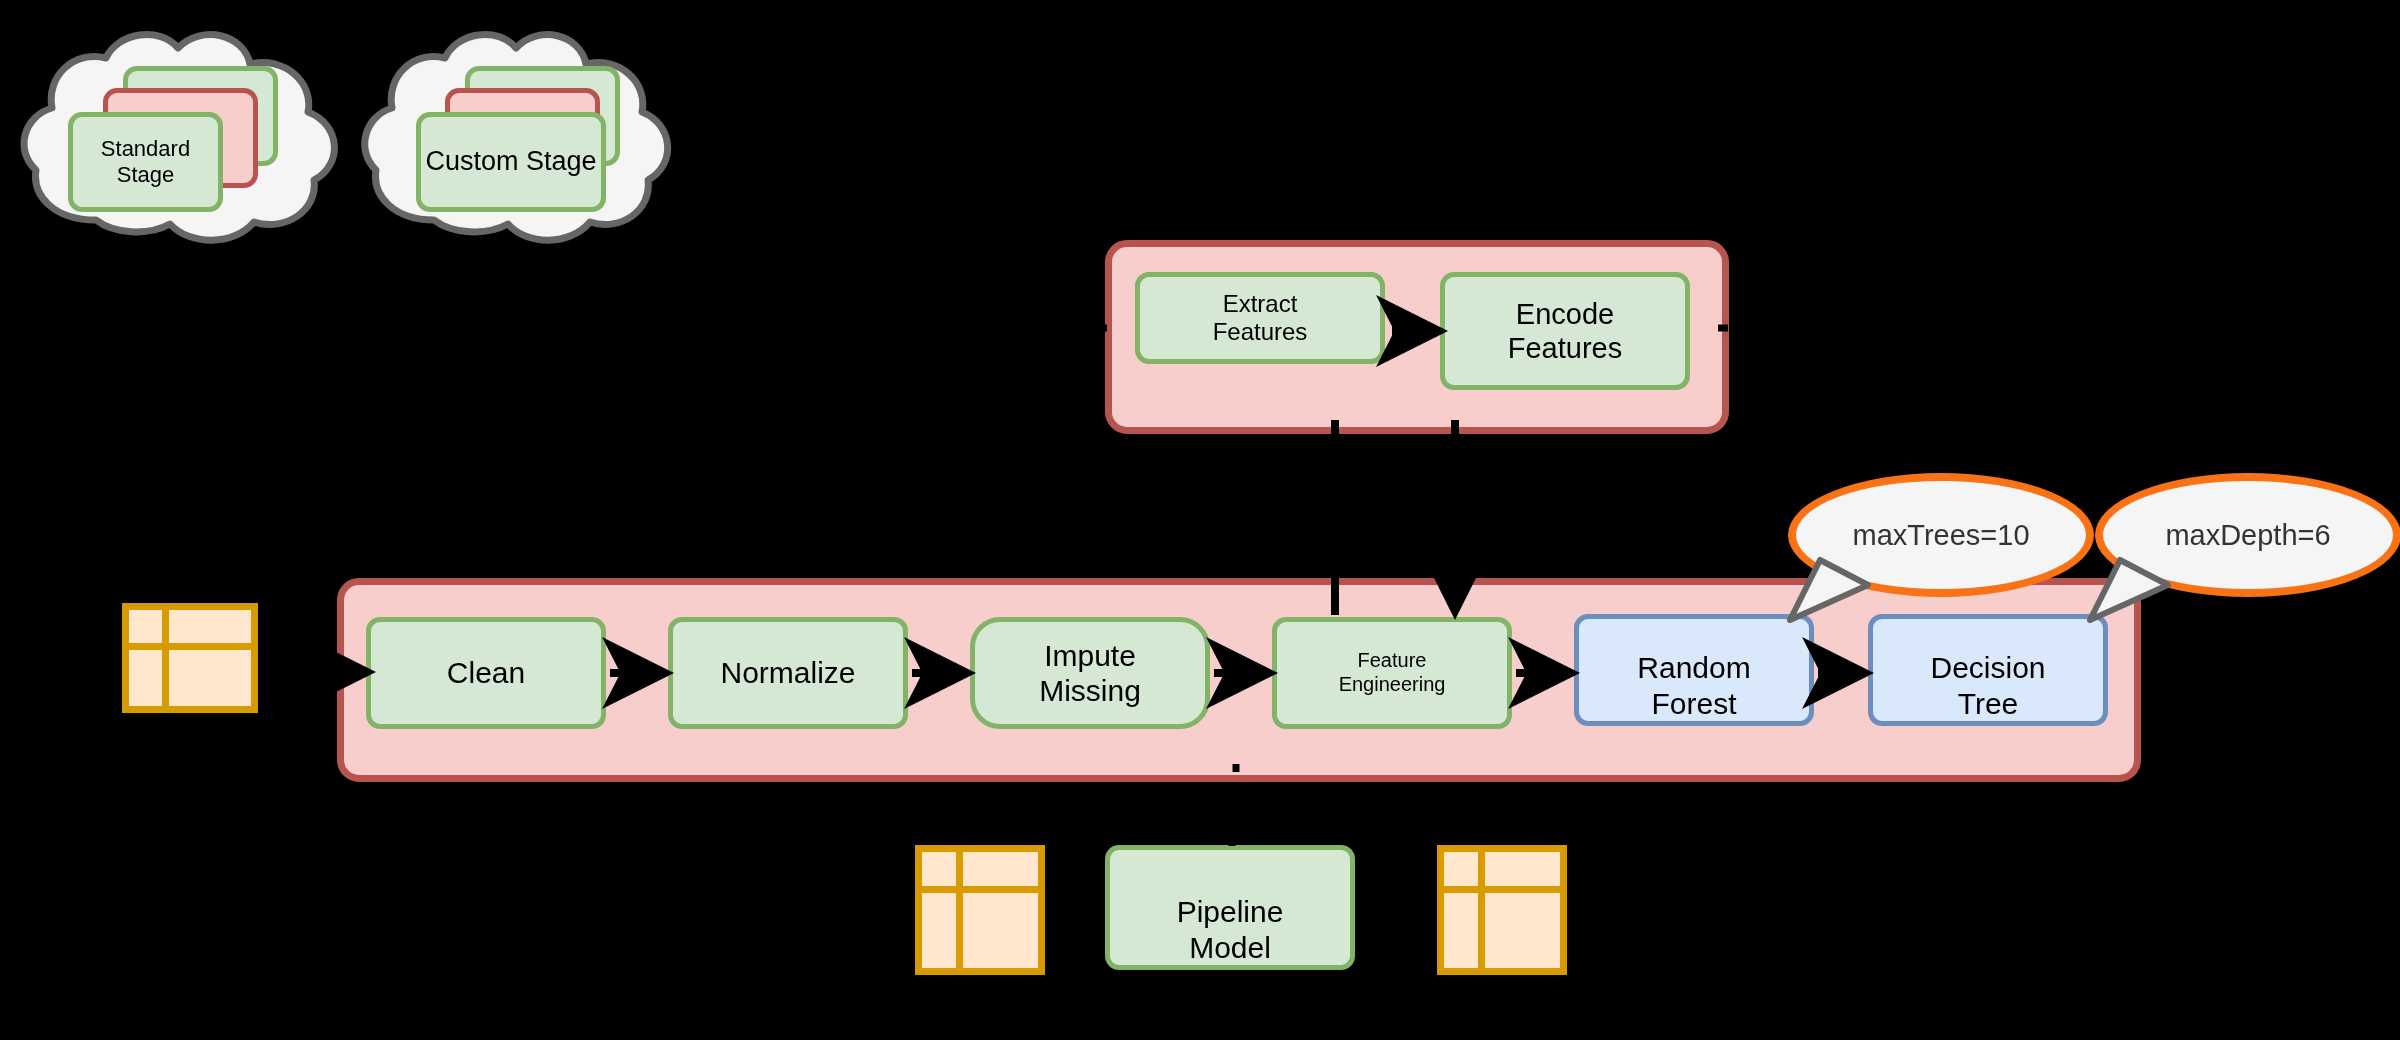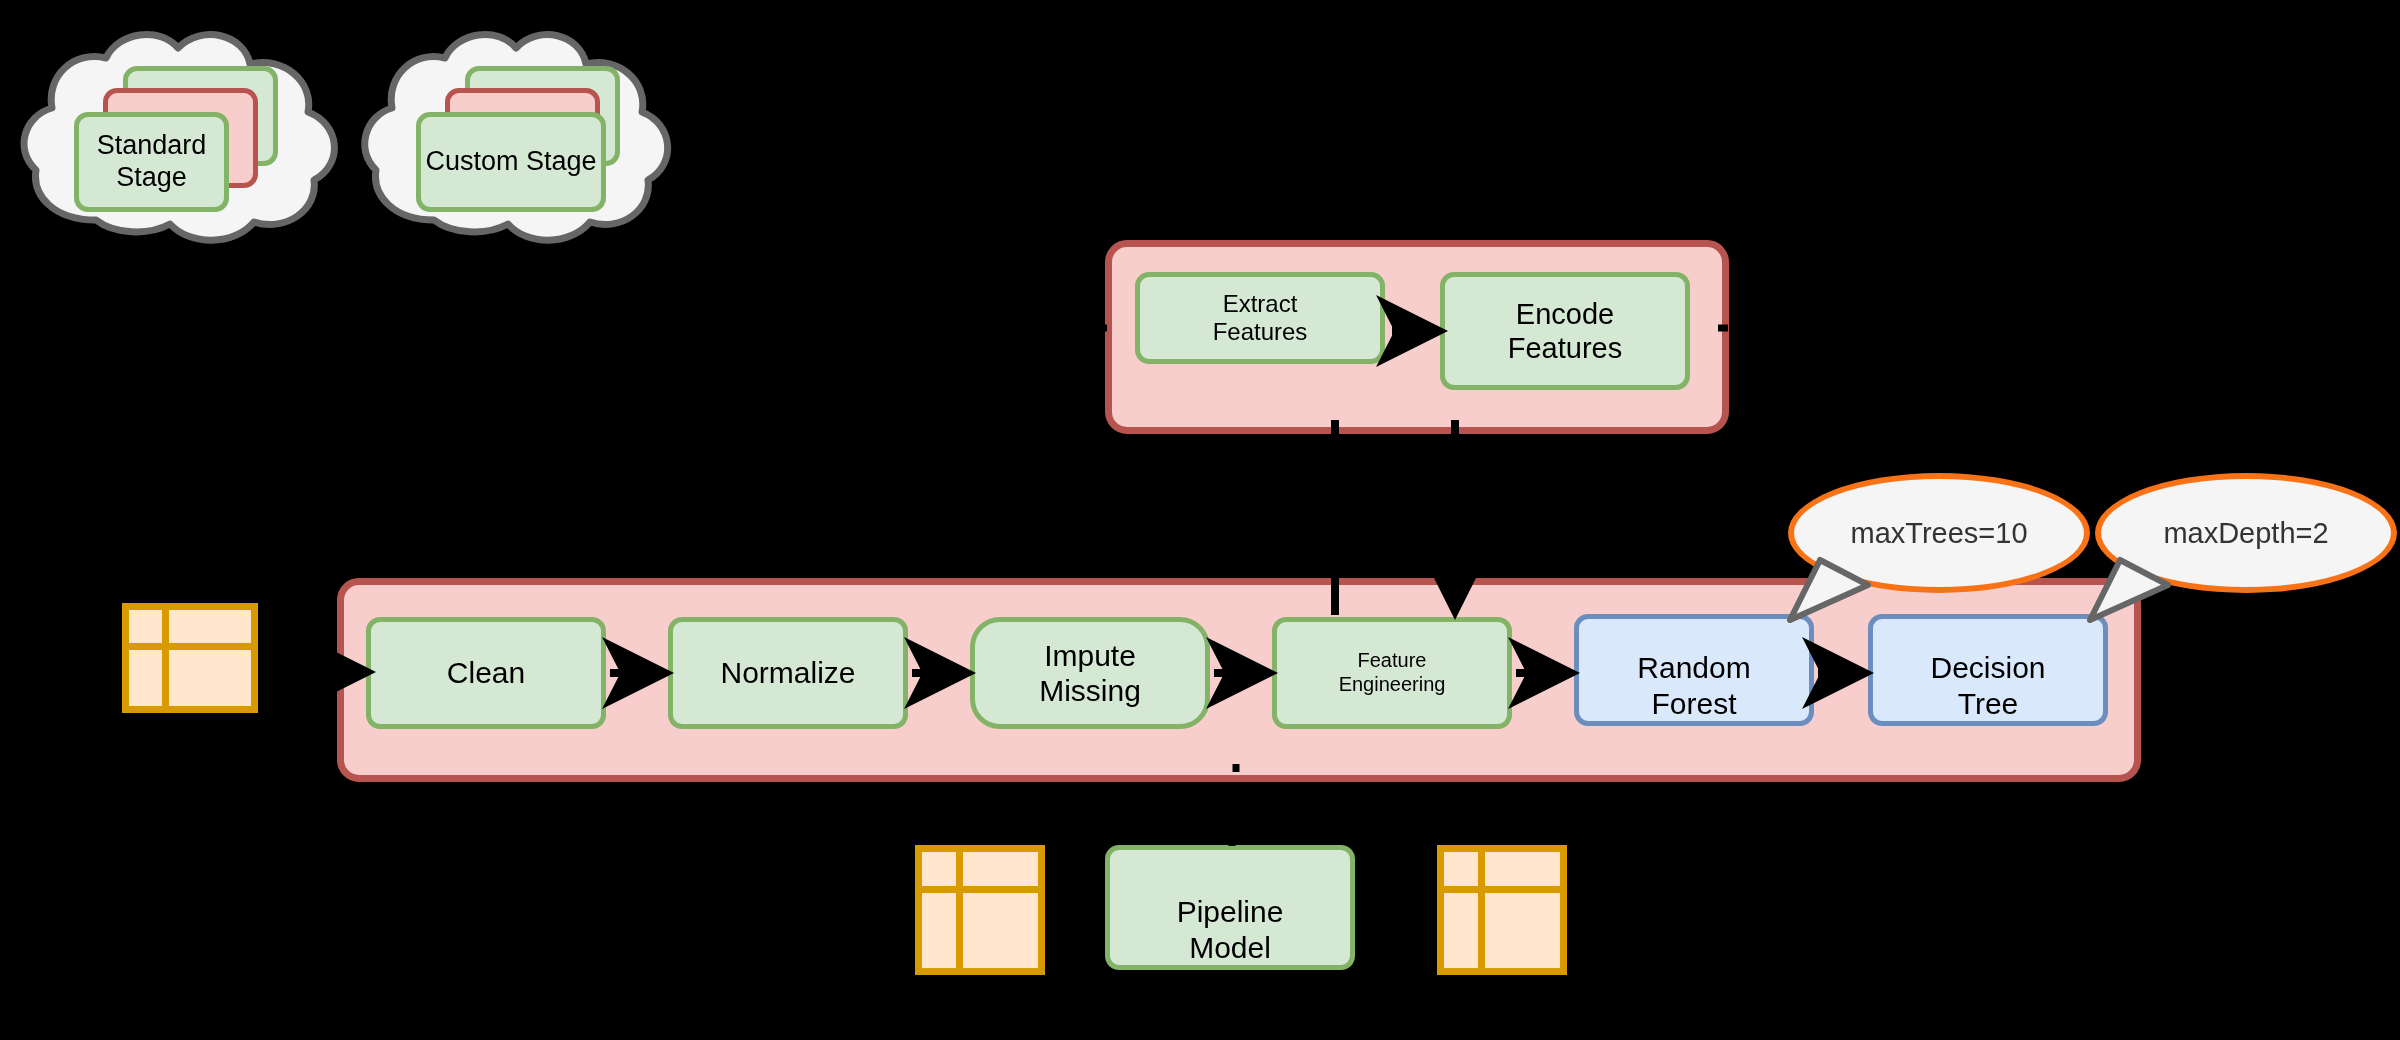--- a/index.html
+++ b/index.html
@@ -5,21 +5,21 @@
   html,body{margin:0;padding:0;background:#000;}
   #stage{position:relative;width:2400px;height:1040px;background:#000;
          font-family:"Liberation Sans","DejaVu Sans",sans-serif;overflow:hidden;}
   .node{position:absolute;box-sizing:border-box;display:flex;align-items:center;
         justify-content:center;text-align:center;border-radius:14px;color:#000;
         line-height:1.18;white-space:pre-line;}
   .green{background:#d5e8d4;border:5px solid #82b366;}
   .blue{background:#dae8fc;border:5px solid #6c8ebf;align-items:flex-end;}
   .redgrp{background:#f8cecc;border:7px solid #b85450;border-radius:22px;}
   .cloudwrap{position:absolute;}
-  .bubble{position:absolute;background:#f5f5f5;border:6px solid #f97316;
+  .bubble{position:absolute;background:#f5f5f5;border:8px solid #f97316;
           border-radius:50%;display:flex;align-items:center;justify-content:center;
           color:#333;text-align:center;}
   .tbl{position:absolute;background:#ffe6cc;border:7px solid #d79b00;box-sizing:border-box;}
   .tbl .hbar{position:absolute;left:0;right:0;height:7px;background:#d79b00;}
   .tbl .vbar{position:absolute;top:0;bottom:0;width:7px;background:#d79b00;}
   svg.ov{position:absolute;left:0;top:0;width:2400px;height:1040px;pointer-events:none;}
 </style>
 </head>
 <body>
 
@@ -33,21 +33,21 @@
                C216,226 172,226 152,204 C130,216 96,214 78,200 Z" fill="#f5f5f5" stroke="#666" stroke-width="7" stroke-linejoin="round"></path>
     </svg>
     
     <div class="node green" style="left:105px;top:46px;width:155px;height:100px;font-size:27px;">
       <span>e</span>
     </div>
     <div class="node" style="left:85px;top:68px;width:155px;height:100px;font-size:27px;
          background:#f8cecc;border:5px solid #b85450;border-radius:14px;">
       <span>e</span>
     </div>
-    <div class="node green" style="left:56px;top:92px;width:155px;height:100px;font-size:27px;">
+    <div class="node green" style="left:50px;top:92px;width:155px;height:100px;font-size:22px;">
       <span>Standard Stage</span>
     </div>
   </div>
 
   <div class="cloudwrap" style="left:360px;top:20px;width:320px;height:230px;">
     <svg width="320" height="230" viewBox="0 0 320 230">
       <path d="M74,200 C34,200 12,176 16,150 C-5,130 5,96 32,88 C26,56 54,30 85,38
                C97,12 138,6 156,28 C179,4 220,14 226,44 C259,36 288,62 282,92
                C313,104 317,144 288,160 C292,190 261,212 230,202
                C210,226 167,226 148,204 C126,216 92,214 74,200 Z" fill="#f5f5f5" stroke="#666" stroke-width="7" stroke-linejoin="round"></path>
@@ -102,21 +102,21 @@
   </div>
   <div class="node blue" style="left:1868px;top:614px;width:240px;height:112px;font-size:30px;">
     <span>Decision
 Tree</span>
   </div>
 
   <div class="bubble" style="left:1788px;top:473px;width:290px;height:108px;font-size:29px;">
     <span>maxTrees=10</span>
   </div>
   <div class="bubble" style="left:2095px;top:473px;width:290px;height:108px;font-size:29px;">
-    <span>maxDepth=2</span>
+    <span>maxDepth=6</span>
   </div>
 
   <div class="tbl" style="left:915px;top:845px;width:130px;height:130px;">
     <div class="hbar" style="top:34px;"></div>
     <div class="vbar" style="left:34px;"></div>
   </div>
 
   <div class="node green" style="left:1105px;top:845px;width:250px;height:125px;font-size:30px;align-items:flex-end;">
     <span>Pipeline
 Model</span>

